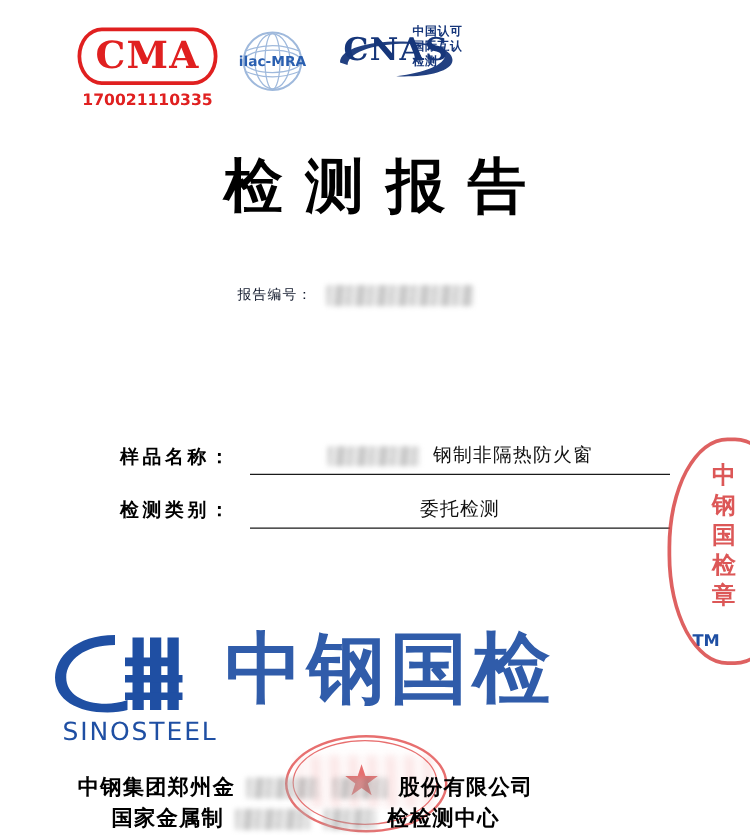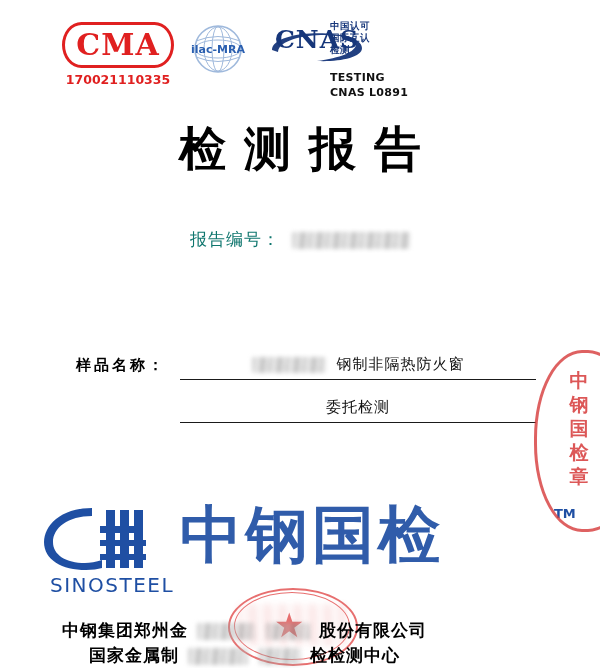--- a/index.html
+++ b/index.html
@@ -132,24 +132,24 @@
     letter-spacing: 18px;
     text-indent: 18px;
     color: #000;
   }
 
   
   .report-no {
     position: absolute;
     top: 228px;
     left: 190px;
-    font-size: 17px;
+    font-size: 11px;
     font-family: "DejaVu Serif", "Liberation Serif", serif;
     letter-spacing: 1px;
-    color: #0f766e;
+    color: #0f172a;
   }
   .redact {
     display: inline-block;
     vertical-align: middle;
     border-radius: 2px;
     background:
       repeating-linear-gradient(95deg,
         rgba(150,150,150,0.55) 0px,
         rgba(205,205,205,0.35) 6px,
         rgba(125,125,125,0.5) 11px,
@@ -161,20 +161,21 @@
   
   .fields {
     position: absolute;
     top: 352px;
     left: 0;
     width: 600px;
   }
   .field-row {
     position: relative;
     height: 43px;
+    margin-left: 20px;
   }
   .field-label {
     position: absolute;
     left: 76px;
     top: 4px;
     font-family: "DejaVu Serif", "Liberation Serif", serif;
     font-size: 15px;
     font-weight: bold;
     letter-spacing: 3px;
     color: #000;
@@ -376,24 +377,20 @@
       <div class="cnas-word">CNAS</div>
     </div>
   </div>
 
   <div class="cnas-cn">
     <div>中国认可</div>
     <div>国际互认</div>
     <div>检测</div>
   </div>
 
-  <div class="cnas-en">
-    <div>TESTING</div>
-    <div>CNAS L0891</div>
-  </div>
 </div>
 
 <div class="doc-title">检测报告</div>
 
 <div class="report-no">
   <span>报告编号：</span>
   <span class="redact rno"></span>
 </div>
 
 <div class="fields">
@@ -402,20 +399,21 @@
     <div class="field-label">样品名称：</div>
     <div class="field-value">
       <span class="redact f1"></span>
       <span>钢制非隔热防火窗</span>
     </div>
     <div class="field-line"></div>
   </div>
 
 
   <div class="field-row">
+    <div class="field-label">检测类别：</div>
     <div class="field-value">委托检测</div>
     <div class="field-line"></div>
   </div>
 </div>
 
 <div class="sinosteel">
   <svg class="sino-mark" viewBox="0 0 136 72">
     <path d="M52 6 C 20 6, 4 24, 4 40 C 4 58, 22 68, 46 68 C 52 68, 58 67, 62 66
              L 62 58 C 56 60, 50 61, 45 61 C 26 61, 13 53, 13 40 C 13 26, 28 14, 52 14 Z" fill="#1f4fa3"></path>
     <path d="M60 24 L 96 24 L 96 31 L 60 31 Z" fill="#1f4fa3"></path>

